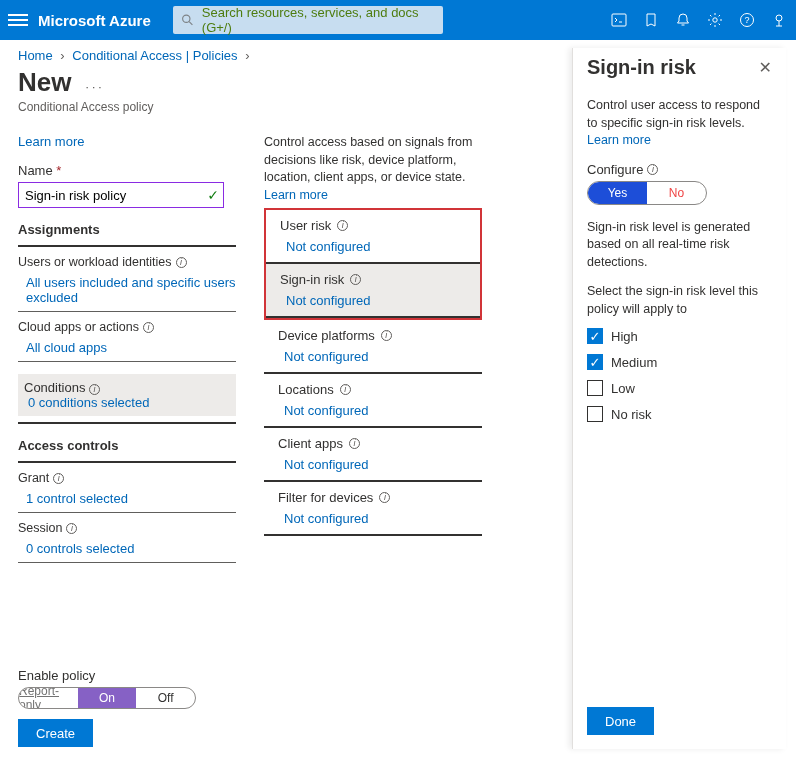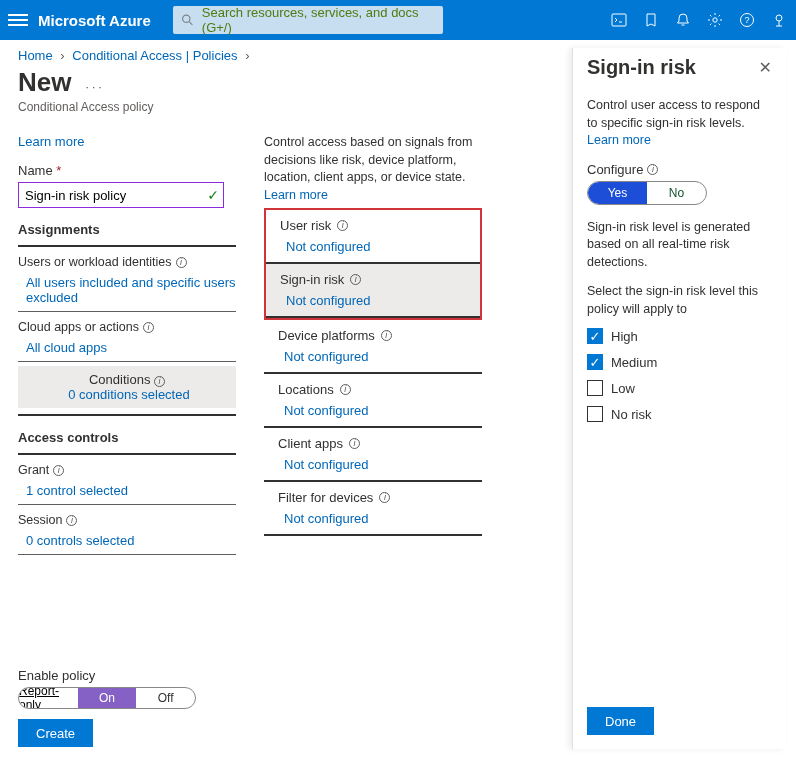--- a/index.html
+++ b/index.html
@@ -35,21 +35,21 @@
 .req::after { content: " *"; color: #a4262c; }
 .name-input { width: 206px; height: 26px; border: 1px solid #8a2be2; padding: 0 24px 0 6px; font-size: 13px; }
 .name-wrap { position: relative; width: 206px; }
 .name-wrap .check { position: absolute; right: 5px; top: 5px; color: #107c10; font-size: 14px; }
 hr.thin { border: none; border-bottom: 1px solid #605e5c; margin-top: 6px; width: 218px; }
 hr.thick { border: none; border-bottom: 2px solid #323130; margin-top: 6px; width: 218px; }
 .group-hdr { font-size: 13px; font-weight: 700; padding: 14px 0 2px; }
 .assign-row { padding: 8px 0 0; }
 .assign-row .row-label { font-size: 12.5px; display:flex; align-items:center; gap:4px; }
 .assign-row .row-value { margin: 6px 0 0 8px; }
-.selected-row { background: #edebe9; padding: 6px 6px; margin-top: 4px; text-align: center; }
+.selected-row { background: #edebe9; padding: 6px 6px; margin-top: 12px; }
 .selected-row .row-value { margin-left:4px; }
 .info-icon { display:inline-flex; border:1px solid #605e5c; border-radius:50%; width:11px; height:11px; font-size:9px; align-items:center; justify-content:center; color:#605e5c; font-style: italic; line-height:1; }
 
 
 .cond-row { padding: 8px 14px; border-bottom: 2px solid #323130; }
 .cond-row .row-label { font-size: 13px; display:flex; align-items:center; gap:6px; }
 .cond-row .row-value { color:#0067b8; margin-top:6px; margin-left: 6px; font-size: 13px; }
 .red-box { border: 2px solid #d13438; }
 .sel { background: #edebe9; }
 .cond-container { width: 218px; }
@@ -57,34 +57,34 @@
 
 .panel { position:absolute; right:10px; top:48px; bottom:10px; width:214px; background:#fff; border-left:1px solid #e1dfdd; padding: 8px 14px 14px; box-shadow: -3px 0 6px rgba(0,0,0,0.08); display:flex; flex-direction:column; }
 .panel-hdr { display:flex; align-items:center; margin-bottom: 18px; }
 .panel-hdr h2 { font-size: 20px; font-weight: 600; }
 .panel-hdr .close { margin-left:auto; font-size: 16px; cursor:pointer; color:#605e5c; }
 .panel p { font-size: 12.5px; line-height:1.4; }
 .cfg-label { margin-top:12px; font-size:13px; display:flex; align-items:center; gap:4px; }
 .toggle { margin-top:4px; display:inline-flex; border:1px solid #8a8886; border-radius: 14px; height:24px; width:120px; overflow:hidden; font-size:12px; }
 .toggle > div { flex:1; display:flex; align-items:center; justify-content:center; cursor:pointer; }
 .toggle .on { background:#1d4ed8; color:#fff; border-radius: 14px 0 0 14px; }
-.toggle .off { color:#14532d; }
+.toggle .off { color:#ef4444; }
 .checks { margin-top:10px; display:flex; flex-direction:column; gap:10px; font-size:13px; }
 .chk { display:flex; align-items:center; gap:8px; cursor:pointer; }
 .chk .box { width:16px; height:16px; border:1px solid #323130; display:flex; align-items:center; justify-content:center; }
 .chk .box.checked { background:#0078d4; border-color:#0078d4; color:#fff; }
 .panel .spacer { flex:1; }
 .btn-primary { background:#0078d4; color:#fff; border:none; height:28px; padding:0 18px; font-size:13px; cursor:pointer; }
 
 
 .footer { position:absolute; left:18px; bottom:12px; }
 .toggle3 { margin-top:4px; display:inline-flex; border:1px solid #8a8886; border-radius: 14px; height:22px; width:178px; overflow:hidden; font-size:12px; }
 .toggle3 > div { flex:1; display:flex; align-items:center; justify-content:center; cursor:pointer; }
 .toggle3 .active { background:#8661c5; color:#fff; }
-.toggle3 .ro { color:#000000;text-decoration:underline; }
+.toggle3 .ro { color:#737373;text-decoration:underline; }
 .footer .enable-label { font-size:13px; }
 .footer .btn-primary { margin-top:10px; }
 
 svg { fill: currentColor; }
 </style>
 </head>
 <body>
 
 <div class="topbar">
   <div class="hamburger">

